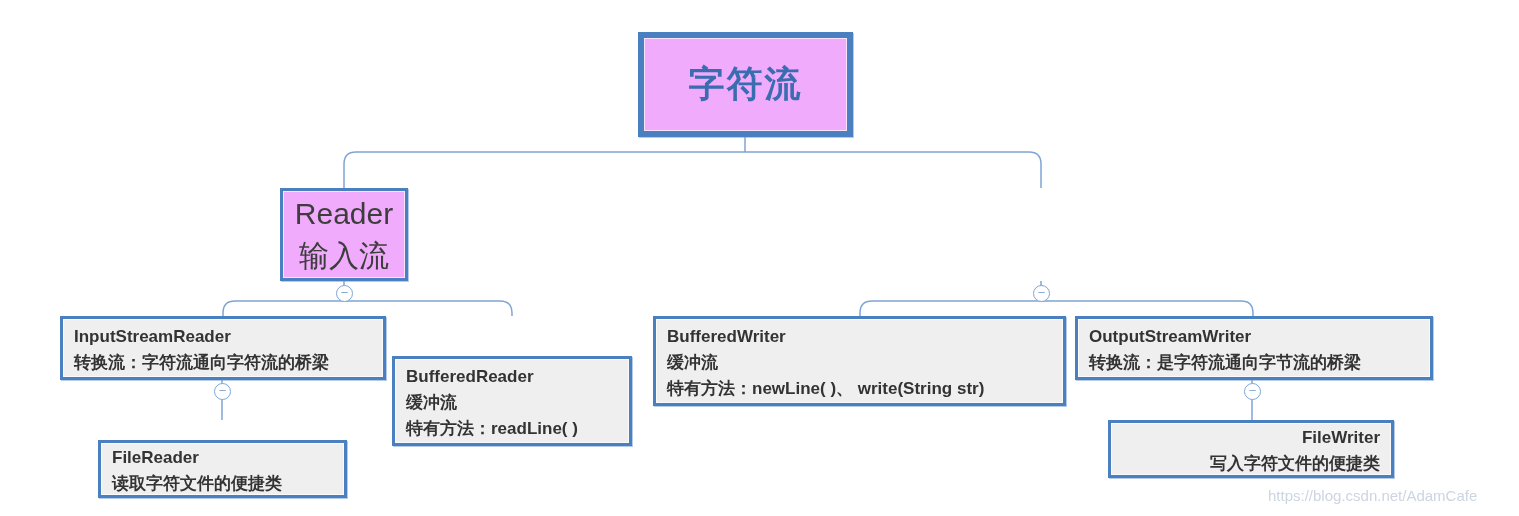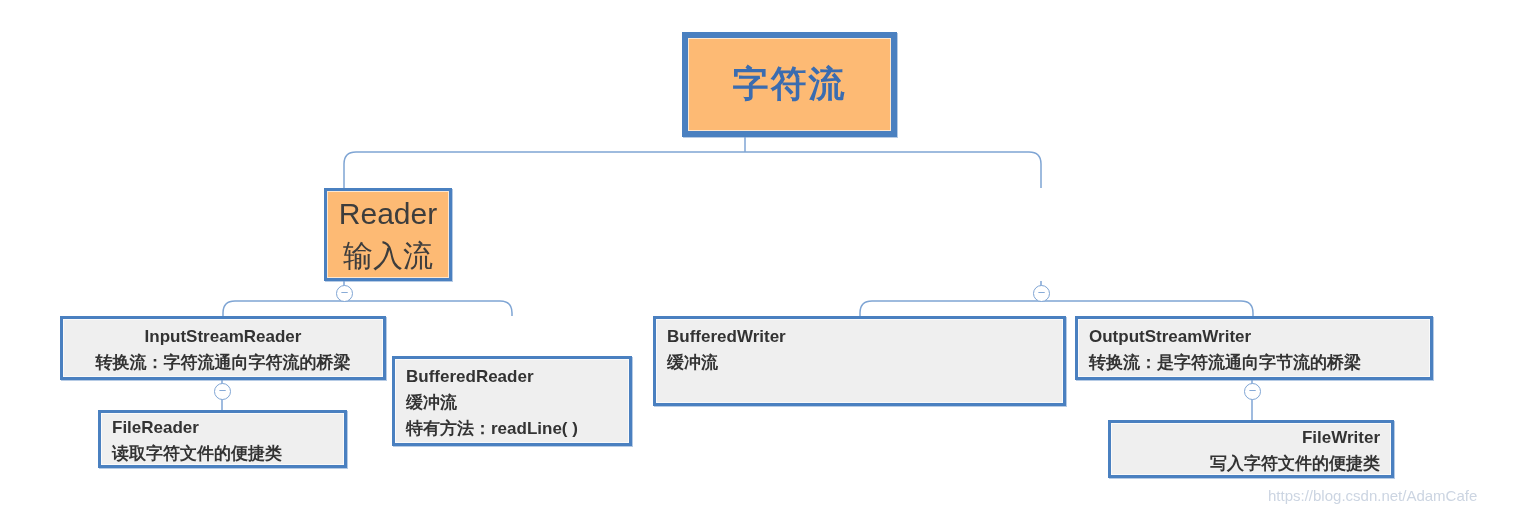--- a/index.html
+++ b/index.html
@@ -19,21 +19,21 @@
     pointer-events: none;
   }
   .node {
     position: absolute;
     box-sizing: border-box;
     border: 3px solid #4a80c0;
     background: #efefef;
     box-shadow: inset 0 0 0 1px rgba(255,255,255,0.65), 1px 1px 0 rgba(122,160,207,0.55);
     z-index: 2;
   }
-  .node.blue { background: #fdba74; margin-left: 44px; }
+  .node.blue { background: #f0abfc; }
   .root-node {
     left: 638px; top: 32px; width: 215px; height: 105px;
     border-width: 6px;
     display: flex; align-items: center; justify-content: center;
   }
   .root-node .root-label {
     font-size: 36px;
     font-weight: bold;
     color: #3a6cb0;
     letter-spacing: 2px;
@@ -47,25 +47,25 @@
   }
   .reader-node { left: 280px; top: 188px; width: 128px; height: 93px; }
   .writer-node { left: 982px; top: 188px; width: 119px; height: 93px; }
   .leaf {
     font-size: 17px;
     font-weight: 600;
     color: #333333;
     line-height: 26px;
     padding: 5px 11px;
   }
-  .isr-node { left: 60px;   top: 316px; width: 326px; height: 64px; text-align: center; }
+  .isr-node { left: 60px;   top: 316px; width: 326px; height: 64px; }
   .br-node  { left: 392px;  top: 316px; width: 240px; height: 90px; margin-top: 40px; }
   .bw-node  { left: 653px;  top: 316px; width: 413px; height: 90px; }
   .osw-node { left: 1075px; top: 316px; width: 358px; height: 64px; }
-  .fr-node  { left: 98px;   top: 410px; width: 249px; height: 58px; padding-top: 2px; }
+  .fr-node  { left: 98px;   top: 440px; width: 249px; height: 58px; padding-top: 2px; }
   .fw-node  { left: 1108px; top: 420px; width: 286px; height: 58px; padding-top: 2px; text-align: right; }
   .collapse {
     position: absolute;
     box-sizing: border-box;
     width: 17px; height: 17px;
     border-radius: 50%;
     background: #ffffff;
     border: 1px solid #7fa5d4;
     color: #7fa5d4;
     font-size: 13px;
@@ -120,20 +120,21 @@
 
   <div class="node leaf br-node">
     <div>BufferedReader</div>
     <div>缓冲流</div>
     <div>特有方法：readLine( )</div>
   </div>
 
   <div class="node leaf bw-node">
     <div>BufferedWriter</div>
     <div>缓冲流</div>
+    <div>特有方法：newLine( )、 write(String str)</div>
   </div>
 
   <div class="node leaf osw-node">
     <div>OutputStreamWriter</div>
     <div>转换流：是字符流通向字节流的桥梁</div>
   </div>
 
   <div class="node leaf fr-node">
     <div>FileReader</div>
     <div>读取字符文件的便捷类</div>

